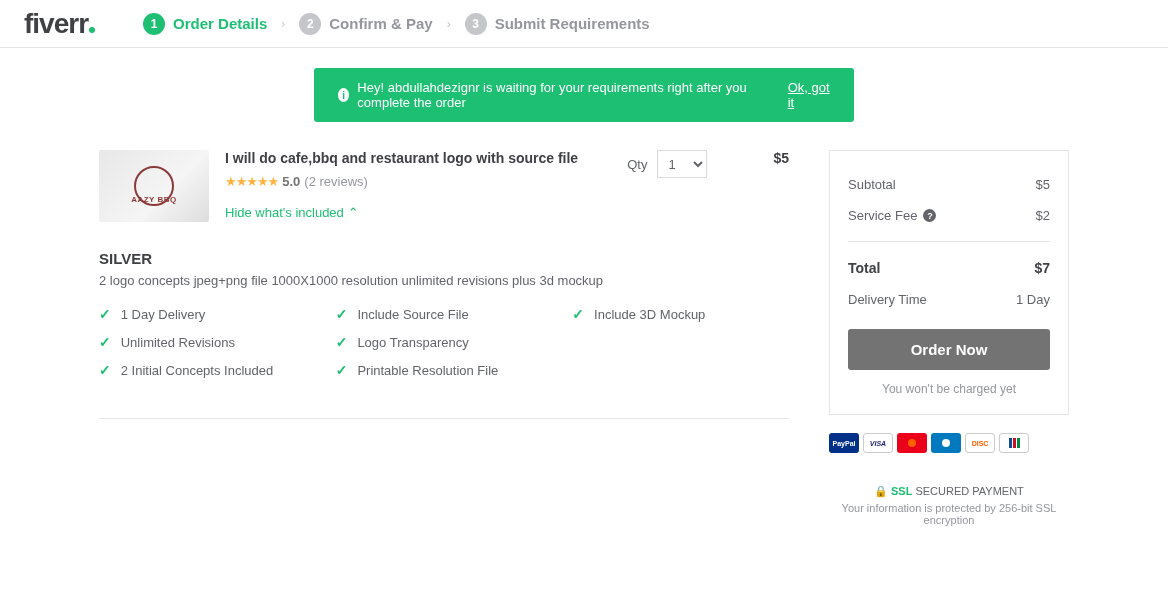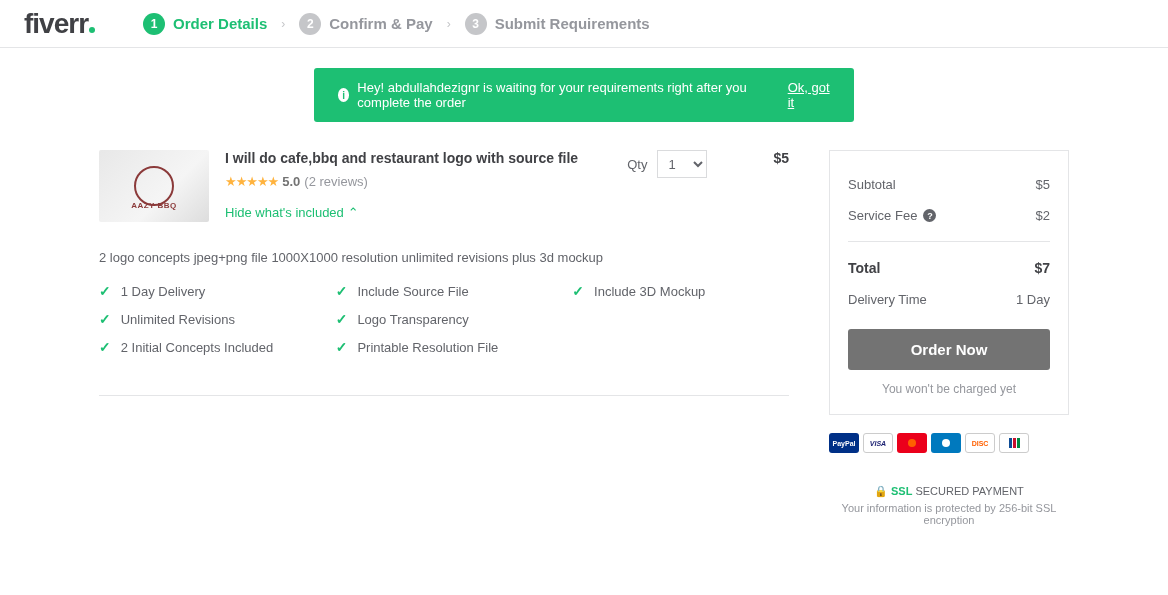--- a/index.html
+++ b/index.html
@@ -16,21 +16,21 @@
 .banner { background: #1dbf73; color: #fff; display: flex; align-items: center; justify-content: center; gap: 24px; margin: 20px auto 0; width: 540px; padding: 12px 24px; border-radius: 3px; font-size: 13px; }
 .banner-left { display: flex; align-items: center; gap: 8px; }
 .banner-link { color: #fff; text-decoration: underline; cursor: pointer; }
 .info-icon { width: 14px; height: 14px; border-radius: 50%; background: #fff; color: #1dbf73; display: inline-flex; align-items: center; justify-content: center; font-size: 10px; font-weight: 700; }
 .container { max-width: 970px; margin: 0 auto; padding: 28px 0 40px; display: flex; gap: 40px; }
 .main { flex: 1; }
 .page-title { font-size: 28px; font-weight: 600; color: #404145; margin-bottom: 32px; }
 .gig-row { display: flex; gap: 16px; align-items: flex-start; }
 .gig-thumb { width: 110px; height: 72px; background: linear-gradient(135deg,#e8e8e8 0%,#f5f5f5 60%,#ddd 100%); border-radius: 2px; position: relative; overflow: hidden; display:flex; align-items:center; justify-content:center; }
 .gig-thumb-inner { width: 40px; height: 40px; border: 2px solid #8b3a3a; border-radius: 50%; position: relative; }
-.gig-thumb-label { position: absolute; bottom: 12px; font-size: 8px; color: #8b3a3a; font-weight: 700; letter-spacing: 0.5px; }
+.gig-thumb-label { position: absolute; bottom: 18px; font-size: 8px; color: #8b3a3a; font-weight: 700; letter-spacing: 0.5px; }
 .gig-info { flex: 1; }
 .gig-title { font-size: 14px; font-weight: 700; color: #404145; margin-bottom: 8px; }
 .rating-row { display: flex; align-items: center; gap: 4px; font-size: 13px; margin-bottom: 14px; }
 .stars { color: #ffb33e; letter-spacing: -1px; font-size: 13px; }
 .rating-score { font-weight: 700; color: #737373; }
 .rating-count { color: #95979d; }
 .hide-link { color: #1dbf73; font-size: 13px; cursor: pointer; display: inline-flex; align-items: center; gap: 4px; }
 .qty-row { display: flex; align-items: center; gap: 10px; }
 .qty-label { color: #62646a; font-size: 13px; }
 .qty-select { width: 50px; height: 28px; border: 1px solid #dadbdd; background: #fff; padding: 0 6px; font-size: 13px; color: #62646a; }
@@ -119,20 +119,21 @@
       <div class="qty-row">
         <span class="qty-label">Qty</span>
         <select class="qty-select">
           <option>1</option>
         </select>
       </div>
       <div class="price">$5</div>
     </div>
 
     <div class="package-section">
+      <div class="package-name">SILVER</div>
       <div class="package-desc">2 logo concepts jpeg+png file 1000X1000 resolution unlimited revisions plus 3d mockup</div>
       <div class="features">
         <div class="feature">
             <span class="check">✓</span>
             <span>1 Day Delivery</span>
           </div>
         <div class="feature">
             <span class="check">✓</span>
             <span>Include Source File</span>
           </div>

